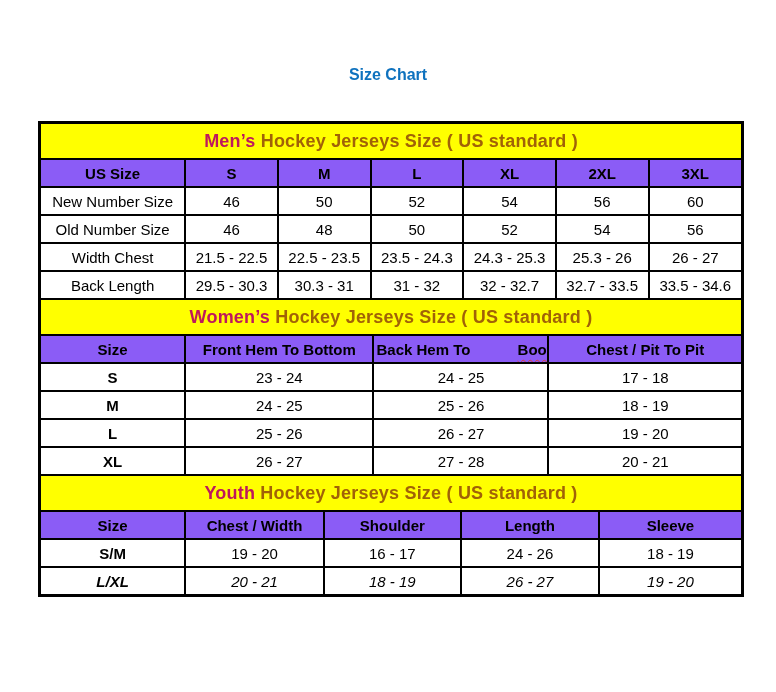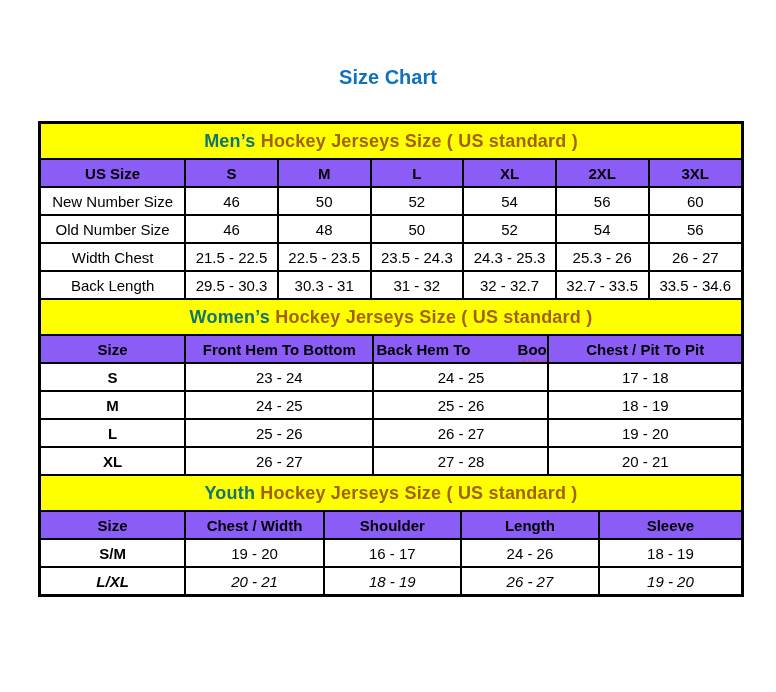--- a/index.html
+++ b/index.html
@@ -11,21 +11,21 @@
     font-family: "Liberation Sans", sans-serif;
     position: relative;
     overflow: hidden;
   }
   .page-title {
     position: absolute;
     top: 66px;
     left: 0;
     width: 776px;
     text-align: center;
-    font-size: 20px;
+    font-size: 16px;
     font-weight: bold;
     color: #0f72be;
     letter-spacing: 0px;
   }
   .tables-wrap {
     position: absolute;
     left: 38px;
     top: 121px;
     width: 700px;
     border: 3px solid #000000;
@@ -52,21 +52,21 @@
   table.size-table tr:first-child > * { border-top: none; }
   table.size-table:last-child tr:last-child > * { border-bottom: none; font-style: italic; }
 
   td.banner {
     background: #ffff00;
     font-weight: bold;
     font-size: 18px;
     height: 34px;
     letter-spacing: 0.2px;
   }
-  .banner-hl { color: #0f766e; }
+  .banner-hl { color: #be185d; }
   .banner-rest { color: #a16207; }
 
   th.col-header {
     font-weight: bold;
     font-size: 15px;
     height: 26px;
     background: #8b5cf6;
   }
   td.data-cell {
     font-weight: normal;

